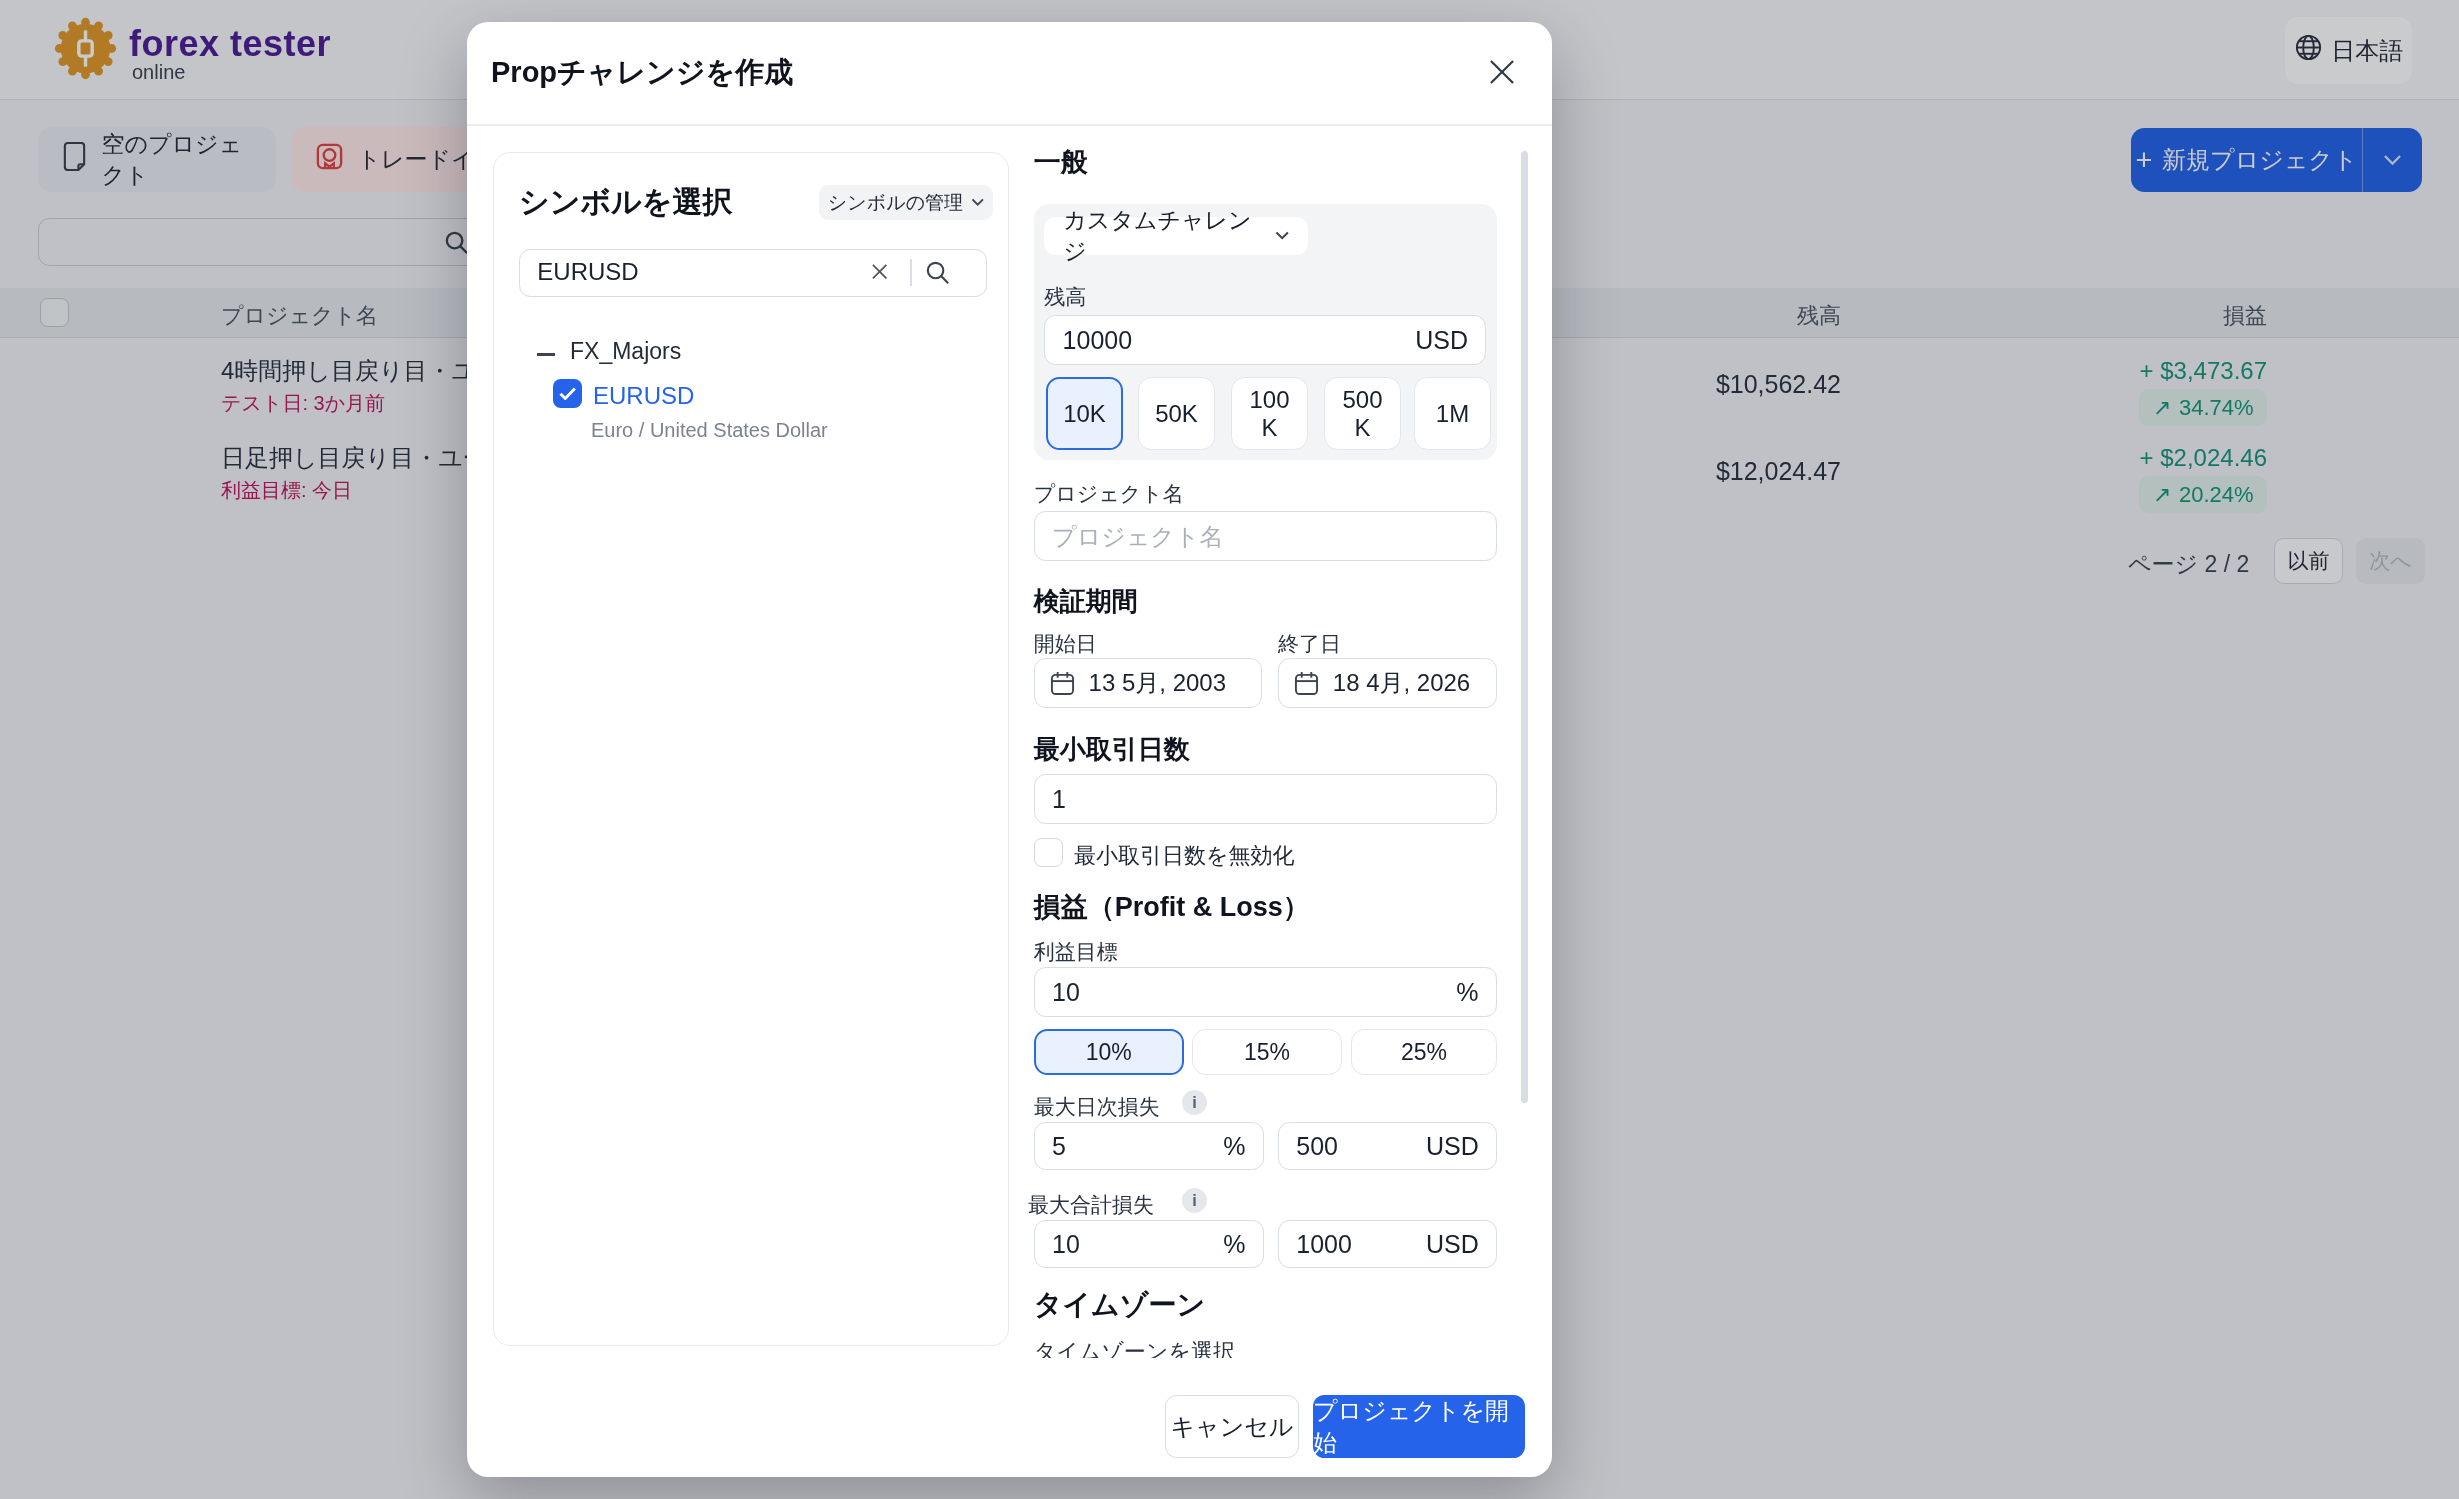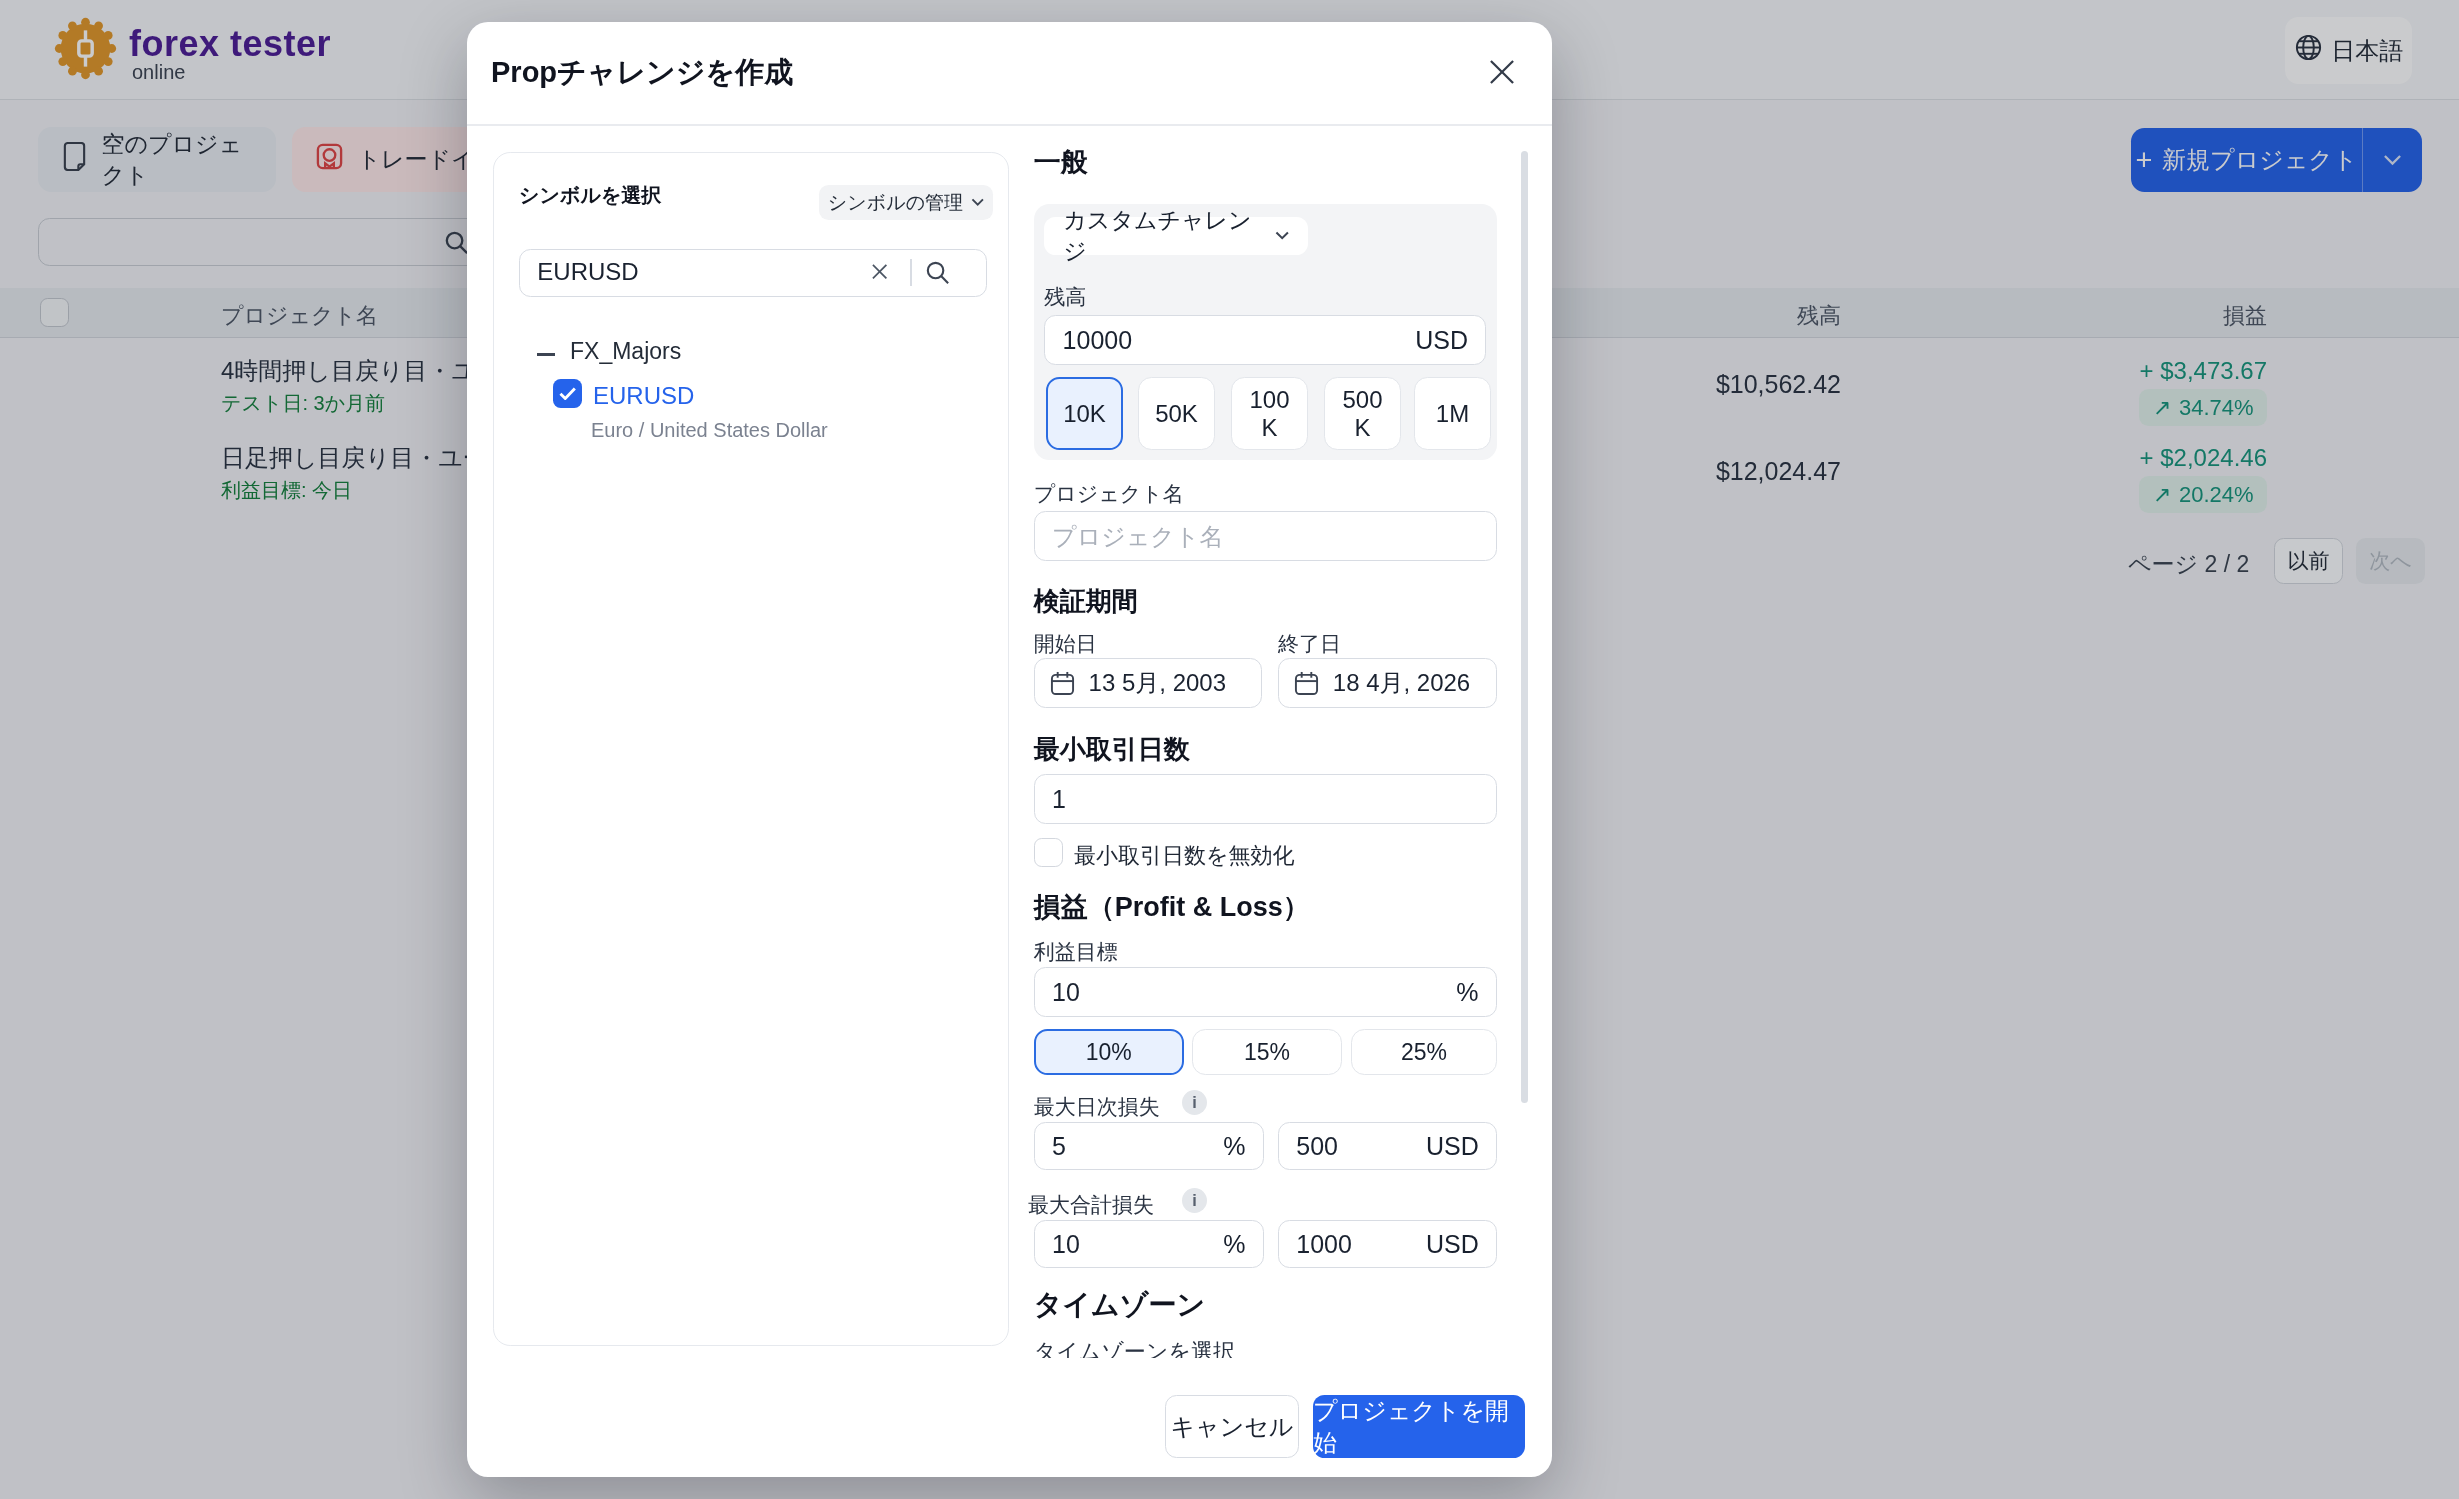--- a/index.html
+++ b/index.html
@@ -19,39 +19,39 @@
   .tool-btn { top:127px; height:65px; border-radius:13.4px; display:flex; align-items:center; gap:13.4px; font-size:23px; color:#242c38; padding:0 23px; cursor:pointer; }
   .tool-btn.gray { left:38px; width:238px; background:#e9edf3; }
   .tool-btn.pink { left:292px; width:252px; background:#ffe9e9; }
   .bg-search { left:38px; top:218px; width:450px; height:48px; border:1.9px solid #c9cdd4; border-radius:11.5px; background:#f2f3f6; }
   .bg-search input { position:absolute; left:17.3px; top:0; width:365px; height:44px; border:0; outline:0; background:transparent; font-size:23px; color:#1b2330; font-family:inherit; }
   .bg-search input::placeholder { color:#a7adb5; }
   .thead { left:0; top:288px; width:2459px; height:50px; background:#e7ebef; border-bottom:1.9px solid #d3d7dd; }
   .th { font-size:22px; color:#4d5766; }
   .cbx { width:29px; height:29px; border:1.9px solid #c3c8cf; border-radius:7.7px; background:#f4f6f8; }
   .rowname { font-size:24px; color:#2a3342; white-space:nowrap; }
-  .rowsub { font-size:20px; color:#15803d; white-space:nowrap; }
+  .rowsub { font-size:20px; color:#be185d; white-space:nowrap; }
   .balance { font-size:25px; color:#2a3342; }
   .pnl { font-size:24px; color:#17957c; }
   .pnl-badge { height:37px; background:#e2f1eb; color:#17957c; border-radius:9.6px; display:flex; align-items:center; gap:7.7px; padding:0 13.4px; font-size:22px; }
   .right-anchor { display:flex; justify-content:flex-end; }
   .page-label { font-size:23px; color:#3a4350; }
   .pg-btn { width:69px; height:46px; border-radius:9.6px; font-size:21px; display:flex; align-items:center; justify-content:center; }
   .pg-prev { background:#fcfdfe; border:1.9px solid #d3d7dd; color:#242c38; cursor:pointer; }
   .pg-next { background:#e7eaee; color:#b3bac2; }
 
   
   .overlay { left:0; top:0; width:2459px; height:1500px; background:rgba(13,17,26,.22); }
   .modal { left:467px; top:22px; width:1085px; height:1455px; background:#fff; border-radius:21px; box-shadow:0 23px 67px rgba(10,15,25,.28); }
   .modal-title { left:24px; top:31px; font-size:29px; font-weight:700; color:#10141f; }
   .modal-close { left:1016px; top:31px; width:38px; height:38px; display:flex; align-items:center; justify-content:center; cursor:pointer; }
   .modal-divider { left:0; top:102px; width:1085px; height:1.9px; background:#e9ebef; }
 
   .sym-panel { left:26px; top:130px; width:516px; height:1194px; border:1.9px solid #e6e9ee; border-radius:17.3px; }
-  .sym-title { left:25px; top:29px; font-size:20px; font-weight:700; color:#10141f; }
+  .sym-title { left:25px; top:29px; font-size:30px; font-weight:700; color:#10141f; }
   .sym-manage { left:325px; top:32px; width:174px; height:35px; background:#f2f3f5; border-radius:9.6px; display:flex; align-items:center; justify-content:center; gap:7.7px; font-size:19px; color:#242c38; cursor:pointer; }
   .sym-search { left:25px; top:96px; width:468px; height:48px; border:1.9px solid #d8dce3; border-radius:11.5px; }
   .sym-search input { position:absolute; left:17.3px; top:0; width:317px; height:44px; border:0; outline:0; font-size:24px; color:#1a2230; font-family:inherit; background:transparent; }
   .sym-clear { left:346px; top:8.6px; width:27px; height:27px; display:flex; align-items:center; justify-content:center; cursor:pointer; }
   .sym-vline { left:390px; top:8.6px; width:1.9px; height:27px; background:#d8dce3; }
   .sym-glass { left:403px; top:7.7px; width:29px; height:29px; cursor:pointer; }
   .tree-minus { left:43px; top:200px; width:18px; height:2.9px; background:#3c4452; cursor:pointer; }
   .tree-group { left:76px; top:185px; font-size:23px; color:#242c38; }
   .tree-check { left:59px; top:226px; width:29px; height:29px; background:#2563eb; border-radius:7.7px; display:flex; align-items:center; justify-content:center; cursor:pointer; }
   .tree-symbol { left:99px; top:229px; font-size:24px; font-weight:500; color:#2563eb; cursor:pointer; }

